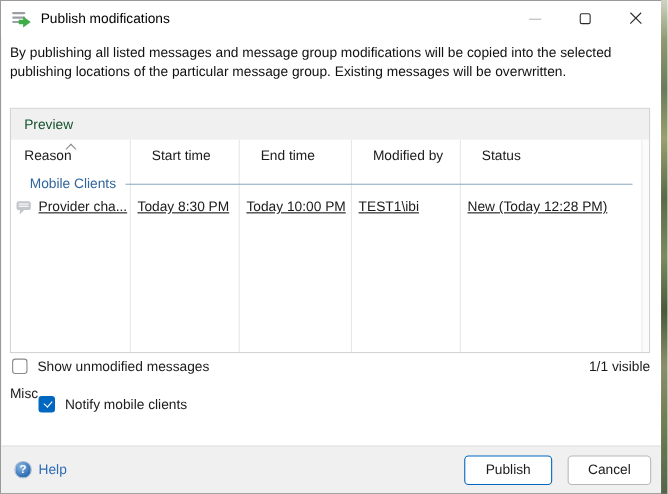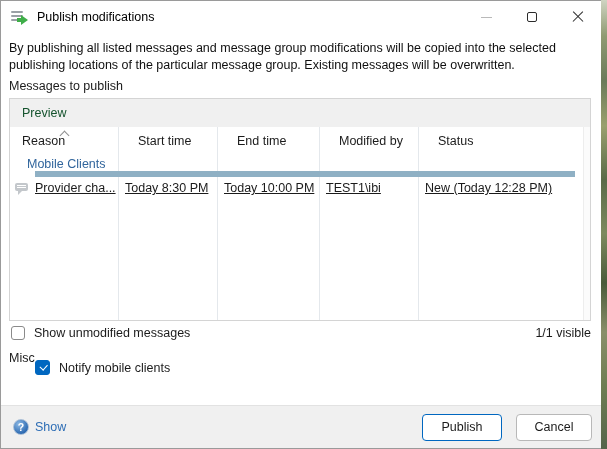--- a/index.html
+++ b/index.html
@@ -39,21 +39,21 @@
   .grid { position:absolute; left:8px; top:97px; width:582px; height:223px; border:1px solid #d4d4d4; background:#fff; }
   .preview-band { position:absolute; top:0; left:0; right:0; height:28px; background:#f0f0f0; display:flex; align-items:center; padding-left:12px; color:#14532d; }
   .vline { position:absolute; top:28px; bottom:0; width:1px; background:#e4e8ec; z-index:0; }
   .vl1 { left:108px; } .vl2 { left:207px; } .vl3 { left:309px; } .vl4 { left:408px; }
   .scroll-strip { position:absolute; top:28px; bottom:0; right:0; width:7px; background:#fbfbfb; border-left:1px solid #ededed; }
   .hdr-row { position:absolute; top:28px; left:0; right:8px; height:27px; display:grid; grid-template-columns:108px 99px 102px 99px auto; align-items:center; z-index:1; }
   .hdr-cell { padding-left:20px; color:#1b1b1b; position:relative; height:100%; display:flex; align-items:center; }
   .hdr-cell.first { padding-left:12px; }
   .sort-asc { position:absolute; left:51px; top:3px; width:7px; height:7px; }
   .sort-asc::before { content:""; position:absolute; left:0; top:2px; width:6px; height:6px; border-left:1px solid #8f8f8f; border-top:1px solid #8f8f8f; transform:rotate(45deg); }
-  .group-row { position:absolute; top:58px; left:0; right:8px; height:20px; display:flex; padding-left:17px; z-index:1;flex-direction:column; }
+  .group-row { position:absolute; top:58px; left:0; right:8px; height:20px; display:flex; align-items:center; padding-left:17px; z-index:1; }
   .group-text { color:#31659c; white-space:nowrap; }
   .group-line { flex:1; height:1px; background:#8fb0c4; margin:0 7px 0 8px; }
   .data-row { position:absolute; top:78px; left:0; right:8px; height:22px; display:grid; grid-template-columns:108px 99px 102px 99px auto; align-items:center; z-index:1;text-decoration:underline; }
   .cell { padding-left:7px; white-space:nowrap; overflow:hidden; }
   .cell.first { padding-left:5px; display:flex; align-items:center; gap:5px; }
   .msg-icon { width:15px; height:13px; position:relative; flex:0 0 auto; }
   .msg-icon .bubble { position:absolute; top:1px; left:0; width:13px; height:8px; background:#c3c7cb; border-radius:2px; }
   .msg-icon .bline { position:absolute; left:2px; height:1px; background:#fff; width:9px; }
   .msg-icon .b1 { top:3px; } .msg-icon .b2 { top:5px; }
   .msg-icon .tail { position:absolute; left:3px; top:9px; width:0; height:0; border-top:4px solid #c3c7cb; border-right:4px solid transparent; }
@@ -100,21 +100,20 @@
           <div class="glyph-max"></div>
         </div>
       <div class="winbtn">
           <div class="glyph-close"></div>
         </div>
     </div>
   </div>
 
   <div class="desc">By publishing all listed messages and message group modifications will be copied into the selected publishing locations of the particular message group. Existing messages will be overwritten.</div>
 
-  <div class="section-label">Messages to publish</div>
 
   <div class="grid">
     <div class="preview-band">
       <span>Preview</span>
     </div>
     <div class="vline vl1"></div>
       <div class="vline vl2"></div>
       <div class="vline vl3"></div>
       <div class="vline vl4"></div>
     <div class="scroll-strip"></div>
@@ -161,21 +160,21 @@
   <div class="misc-label">Misc</div>
 
   <div class="notify-row">
     <div class="cbx-checked"></div>
     <span class="cbx-label">Notify mobile clients</span>
   </div>
 
   <div class="footer">
     <div class="help">
       <div class="help-icon">?</div>
-      <span class="help-text">Show</span>
+      <span class="help-text">Help</span>
     </div>
     <div class="btns">
       <button class="btn btn-publish">Publish</button>
       <button class="btn btn-cancel">Cancel</button>
     </div>
   </div>
 
 </div>
 <div class="desktop-sliver"></div>
 

